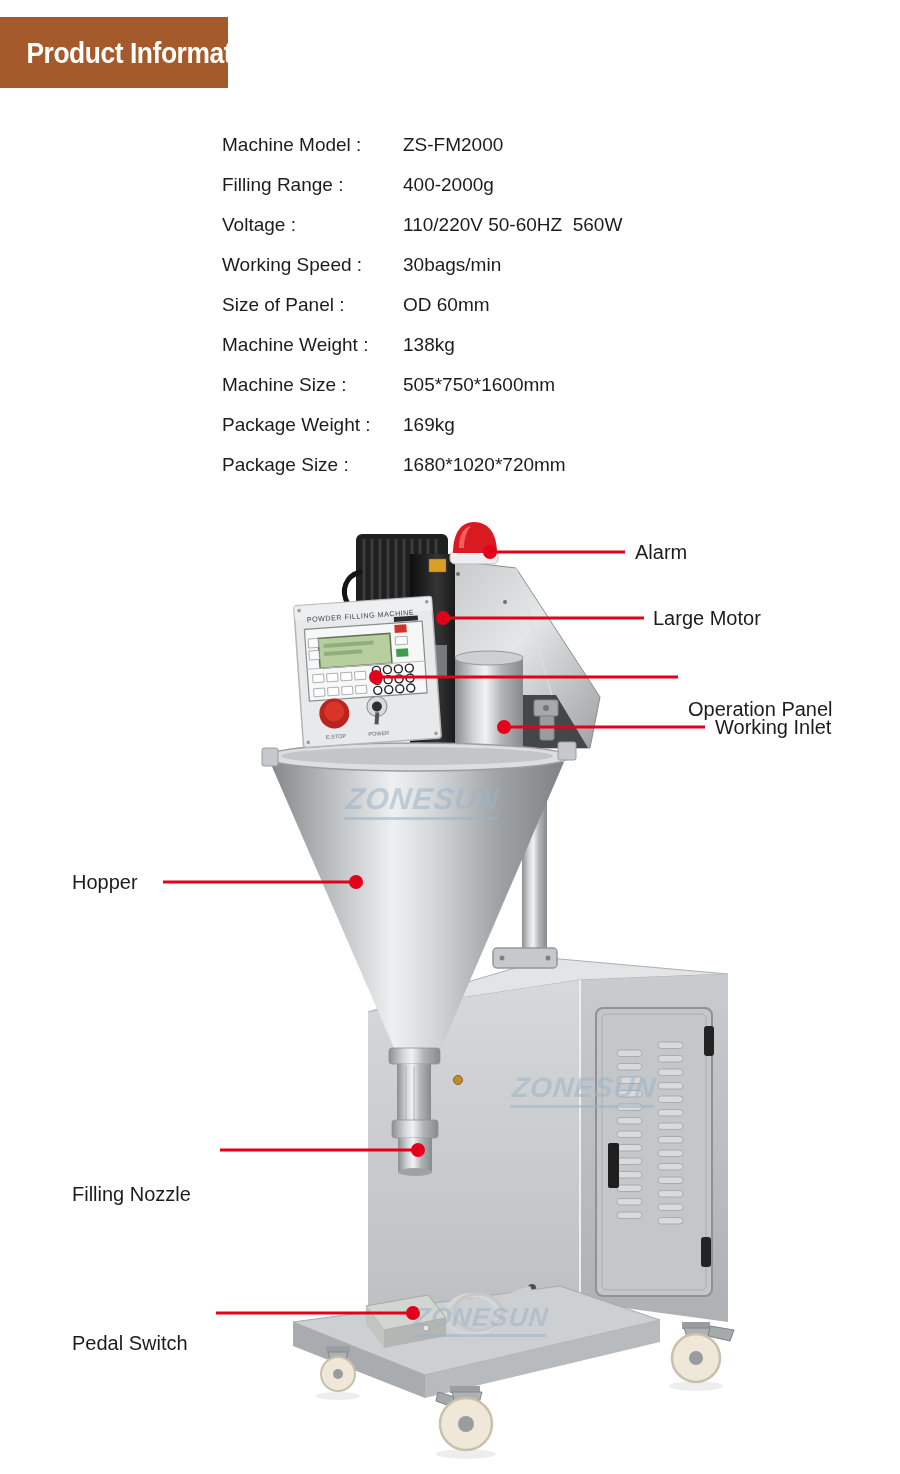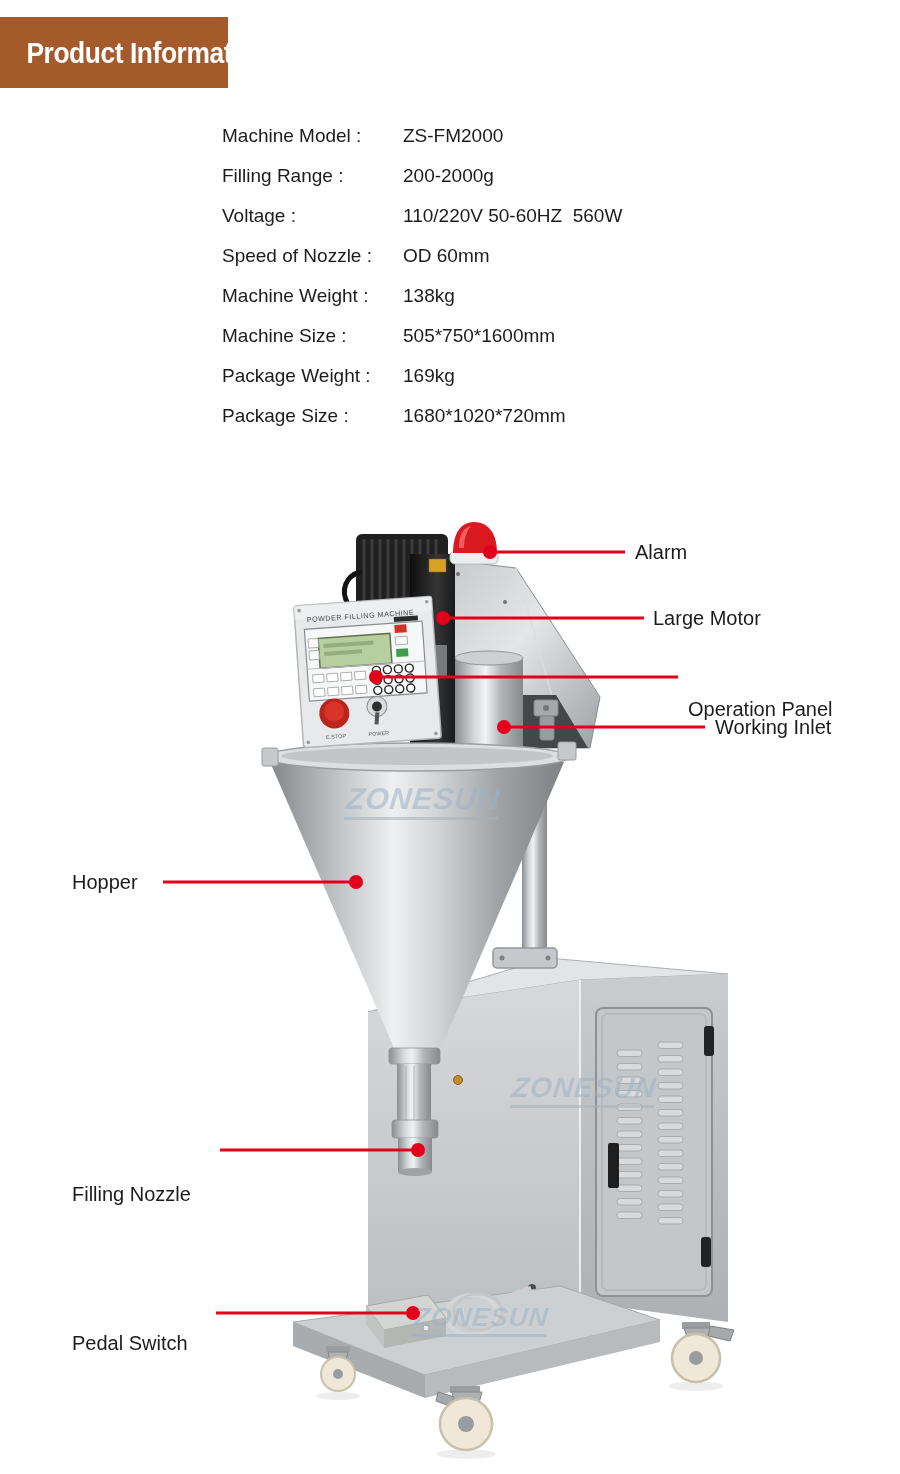--- a/index.html
+++ b/index.html
@@ -6,21 +6,21 @@
   .stage{position:relative;width:900px;height:1474px;background:#fff;overflow:hidden;
          font-family:"Liberation Sans",sans-serif;}
   
   .banner{position:absolute;left:0;top:17px;width:228px;height:71px;
           background:var(--banner-bg);}
   .banner span{display:inline-block;padding-left:30px;line-height:71px;
           font-size:30px;font-weight:bold;color:#ffffff;letter-spacing:-.5px;
           transform:scaleX(.88);transform-origin:left center;white-space:nowrap;}
   
   .specs{position:absolute;left:222px;top:125px;}
-  .spec-row{display:flex;height:40px;align-items:flex-start;font-size:19px;
+  .spec-row{display:flex;height:40px;align-items:center;font-size:19px;
           color:var(--text);}
   .spec-label{width:181px;white-space:pre;}
   .spec-value{white-space:pre;}
   
   svg.machine{position:absolute;left:0;top:0;z-index:0;}
   .callout-label{position:absolute;z-index:3;font-size:20px;line-height:26px;
           color:var(--text);white-space:nowrap;}
   .wm{position:absolute;z-index:2;font-weight:bold;font-style:italic;
           color:var(--watermark-blue);border-bottom:3px solid var(--watermark-blue);
           opacity:.55;letter-spacing:1px;transform:skewX(-6deg);padding-bottom:1px;
@@ -40,28 +40,32 @@
     <span>Product Information</span>
   </div>
 
   <div class="specs">
     <div class="spec-row">
         <span class="spec-label">Machine Model :</span>
         <span class="spec-value">ZS-FM2000</span>
       </div>
     <div class="spec-row">
         <span class="spec-label">Filling Range :</span>
-        <span class="spec-value">200-2000g</span>
+        <span class="spec-value">400-2000g</span>
       </div>
     <div class="spec-row">
         <span class="spec-label">Voltage :</span>
         <span class="spec-value">110/220V 50-60HZ  560W</span>
       </div>
     <div class="spec-row">
-        <span class="spec-label">Speed of Nozzle :</span>
+        <span class="spec-label">Working Speed :</span>
+        <span class="spec-value">30bags/min</span>
+      </div>
+    <div class="spec-row">
+        <span class="spec-label">Size of Panel :</span>
         <span class="spec-value">OD 60mm</span>
       </div>
     <div class="spec-row">
         <span class="spec-label">Machine Weight :</span>
         <span class="spec-value">138kg</span>
       </div>
     <div class="spec-row">
         <span class="spec-label">Machine Size :</span>
         <span class="spec-value">505*750*1600mm</span>
       </div>

